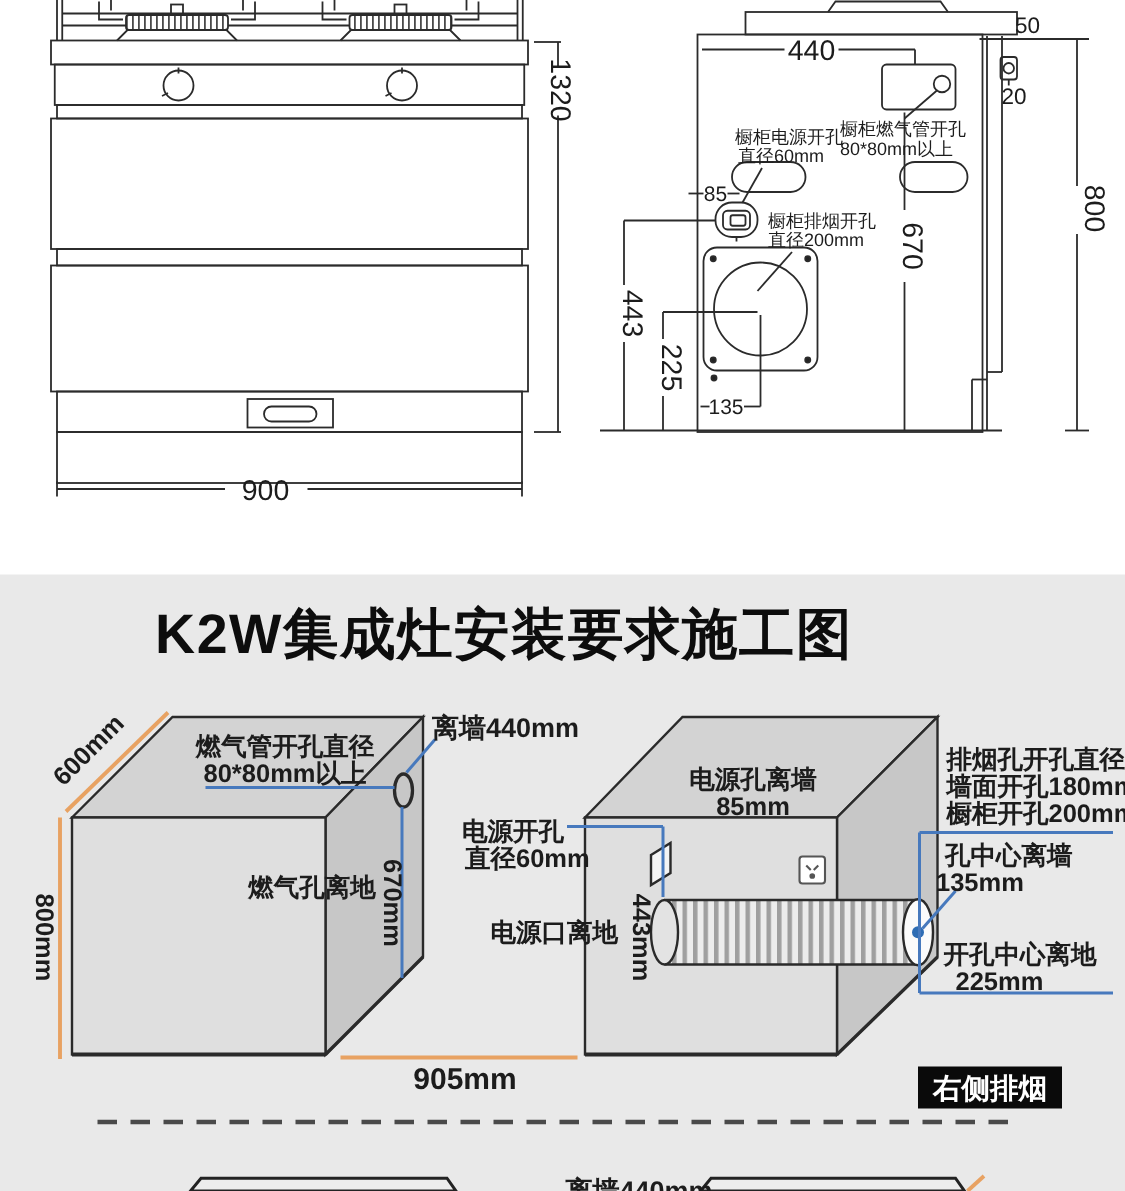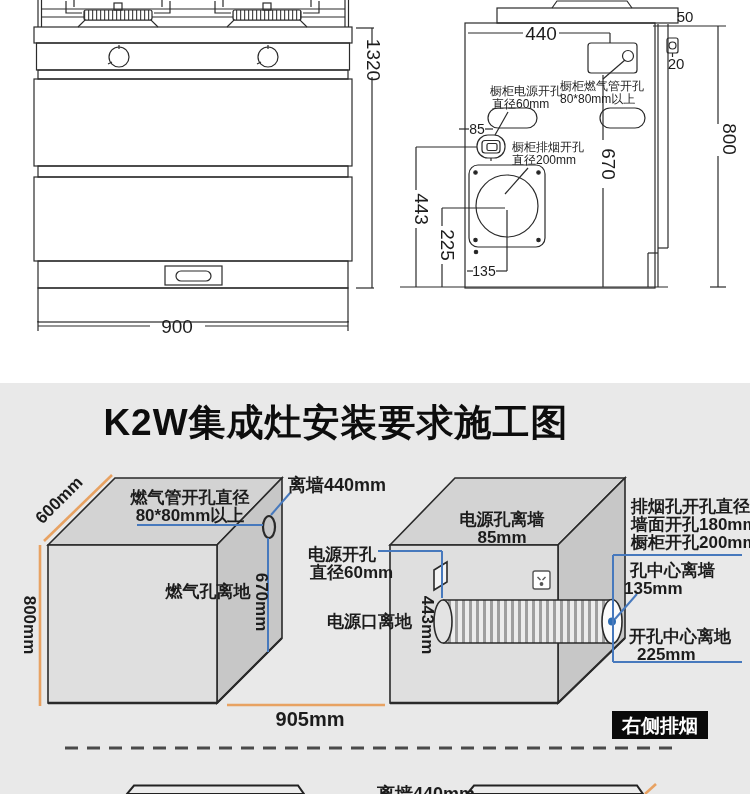--- a/index.html
+++ b/index.html
@@ -1,20 +1,20 @@
 <!DOCTYPE html>
 <html><head>
 <meta charset="utf-8">
 <style>
   html,body{margin:0;padding:0;}
   .page{position:relative;width:750px;height:794px;background:#ffffff;overflow:hidden;
         font-family:"Liberation Sans",sans-serif;}
   .gray-section{position:absolute;left:0;top:383px;width:750px;height:411px;background:#e9e9e9;}
-  .title{position:absolute;left:0;top:398px;width:648px;text-align:center;
-         font-size:37px;font-weight:900;color:#0d0d0d;letter-spacing:1px;padding-left:12px;}
+  .title{position:absolute;left:12px;top:398px;width:648px;text-align:center;
+         font-size:37px;font-weight:900;color:#0d0d0d;letter-spacing:1px;}
   svg{position:absolute;left:0;}
   #topsvg{top:0;}
   #botsvg{top:450px;}
   text{fill:#1c1c1c;stroke:none;}
   .cn{font-size:12px;}
   .dim{font-size:19px;}
   .sm{font-size:15px;}
   .xs{font-size:14px;}
   .blbl{font-size:17px;font-weight:bold;}
   .blg{font-size:18px;font-weight:bold;}

